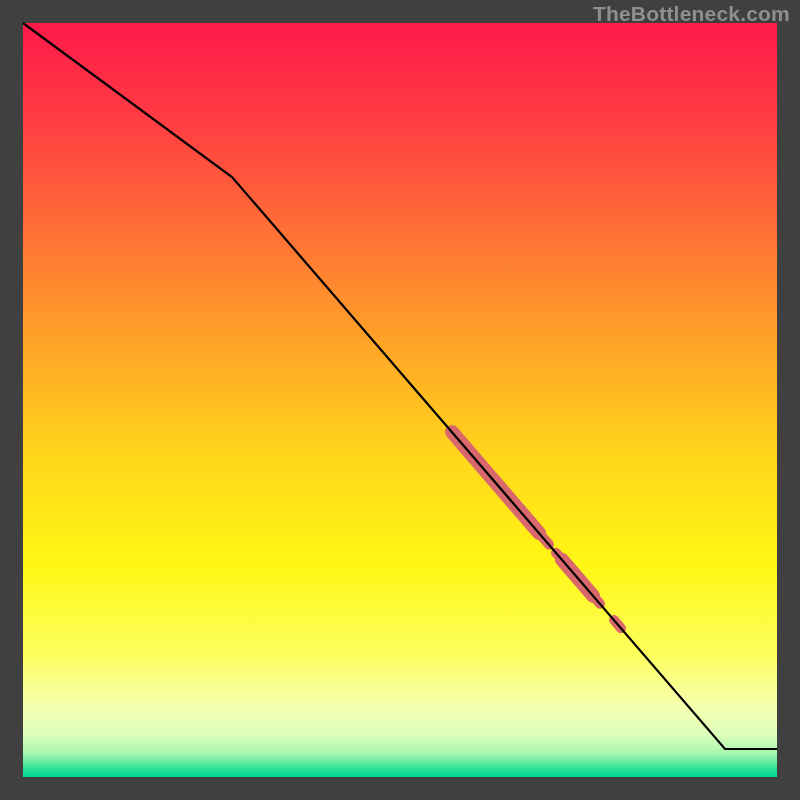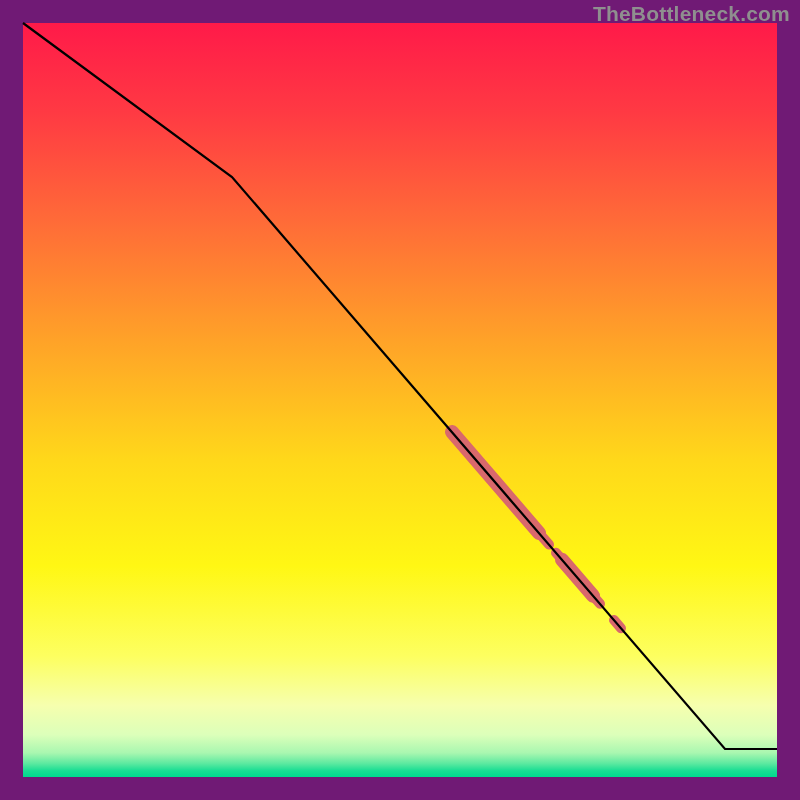--- a/index.html
+++ b/index.html
@@ -7,21 +7,21 @@
     padding: 0;
     width: 800px;
     height: 800px;
     background: #000;
     overflow: hidden;
   }
   .stage {
     position: relative;
     width: 800px;
     height: 800px;
-    background: #701a75;
+    background: #404040;
   }
   svg {
     position: absolute;
     top: 0;
     left: 0;
   }
   .watermark {
     position: absolute;
     top: 2px;
     right: 10px;

